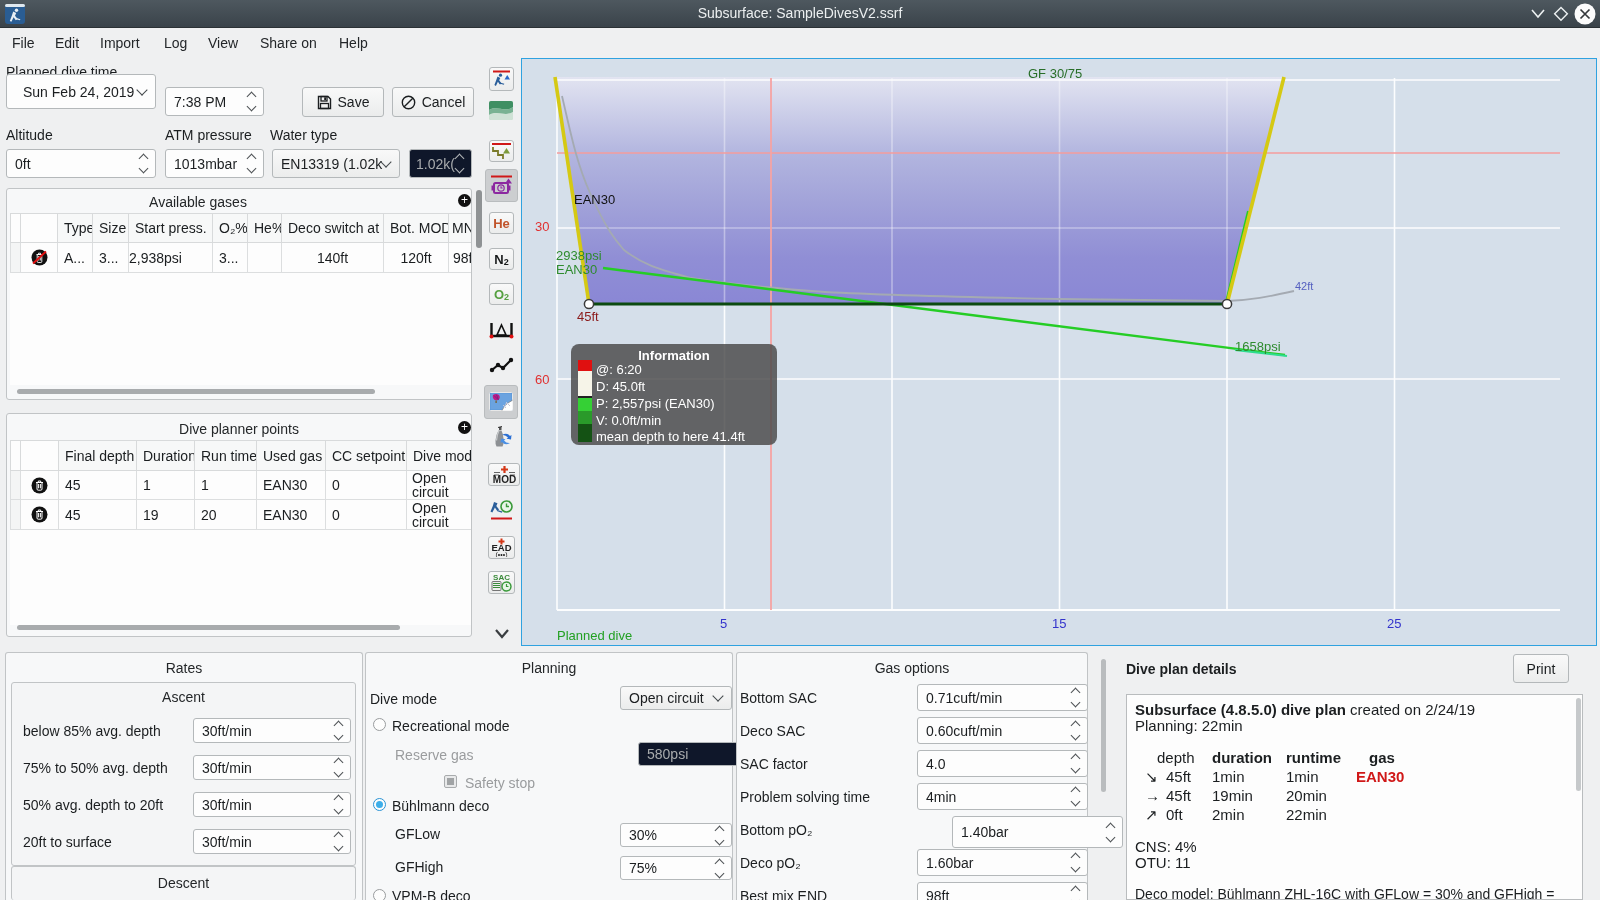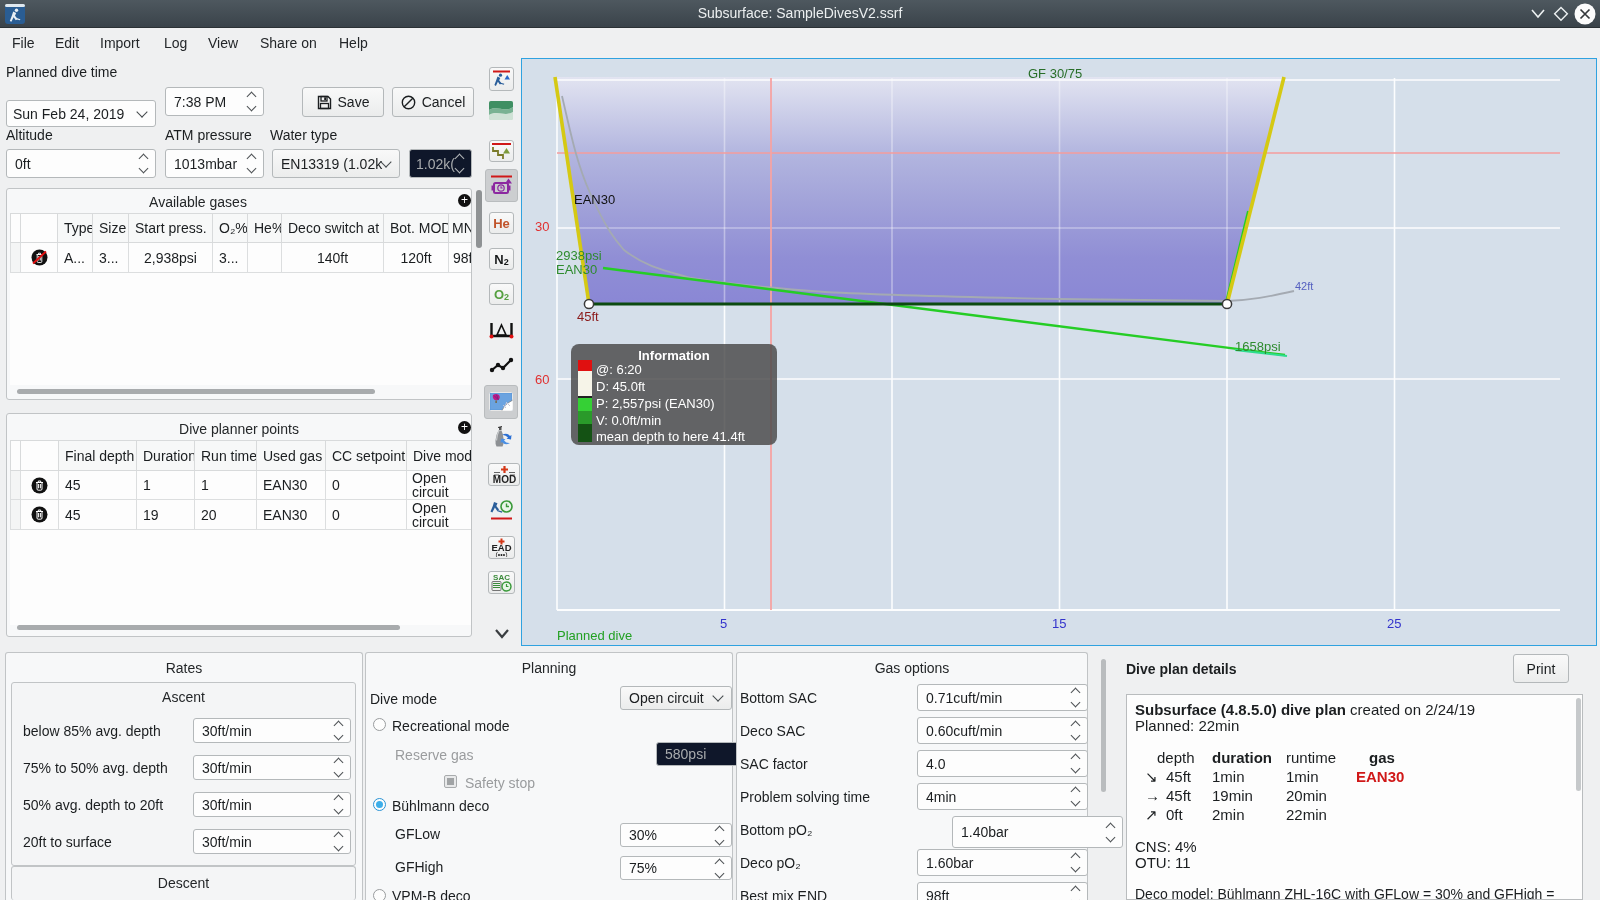--- a/index.html
+++ b/index.html
@@ -60,21 +60,21 @@
  <span class="menu" style="left:12px">File</span>
  <span class="menu" style="left:55px">Edit</span>
  <span class="menu" style="left:100px">Import</span>
  <span class="menu" style="left:164px">Log</span>
  <span class="menu" style="left:208px">View</span>
  <span class="menu" style="left:260px">Share on</span>
  <span class="menu" style="left:339px">Help</span>
 </div>
 
 <div class="lbl" style="left:6px;top:64px">Planned dive time</div>
-<div class="widget" style="left:6px;top:100px;width:150px;height:27px;padding-left:6px">Sun Feb 24, 2019<div class="combochev"></div></div>
+<div class="widget" style="left:6px;top:74px;width:150px;height:35px;padding-left:16px">Sun Feb 24, 2019<div class="combochev"></div></div>
 <div class="widget" style="left:165px;top:87px;width:99px;height:29px">7:38 PM<div class="spinner">
       <div class="chevU"></div>
       <div class="chevD"></div>
     </div></div>
 <div class="btn" style="left:302px;top:87px;width:82px;height:30px"><svg width="15" height="15" viewBox="0 0 15 15" style="margin-right:6px">
       <path d="M1.5 1.5 h9.5 l2.5 2.5 v9.5 h-12 z" fill="none" stroke="#1b1e20" stroke-width="1.4"></path>
       <rect x="4" y="1.5" width="6" height="4.5" fill="none" stroke="#1b1e20" stroke-width="1.3"></rect>
       <rect x="7.2" y="2.3" width="1.8" height="2.8" fill="#1b1e20"></rect>
       <rect x="3.5" y="8.5" width="8" height="5" fill="none" stroke="#1b1e20" stroke-width="1.3"></rect>
     </svg>Save</div>
@@ -133,21 +133,21 @@
           <td style="background:#f4f5f5"></td>
           <td style="text-align:center;padding:0">
 <svg width="17" height="17" viewBox="0 0 17 17" style="vertical-align:middle">
               <circle cx="8.5" cy="8.5" r="8" fill="#111"></circle>
               <path d="M5.5 5.5 h6 M6.2 5.5 v7 q0 1 1 1 h2.6 q1 0 1-1 v-7 M7.7 7 v4.5 M9.3 7 v4.5 M7.5 4.2 h2 v1.3 h-2z" stroke="#fff" stroke-width="0.9" fill="none"></path>
               <path d="M2 14.5 L15 2.5" stroke="#e01010" stroke-width="2"></path>
             </svg>
 </td>
           <td>A...</td>
           <td>3...</td>
-          <td style="text-align:center;padding:0">2,938psi</td>
+          <td style="padding:0">2,938psi</td>
           <td>3...</td>
           <td></td>
           <td style="text-align:center;padding:0">140ft</td>
           <td style="text-align:center;padding:0">120ft</td>
           <td style="padding-left:4px">98ft</td>
         </tr>
 </tbody>
     </table>
 </div>
 <div class="hscroll" style="left:17px;top:389px;width:358px"></div>
@@ -446,21 +446,21 @@
 <div class="panel" style="left:11px;top:866px;width:345px;height:34px;background:#f4f5f6;border-bottom:none"></div>
 <div class="ptitle" style="left:11px;top:875px;width:345px">Descent</div>
 
 <div class="panel" style="left:365px;top:652px;width:368px;height:248px;border-radius:3px 3px 0 0;border-bottom:none"></div>
 <div class="ptitle" style="left:365px;top:660px;width:368px">Planning</div>
 <div class="lbl" style="left:370px;top:691px">Dive mode</div>
 <div class="btn" style="left:620px;top:686px;width:112px;height:24px;justify-content:flex-start;padding-left:8px">Open circuit<div class="combochev"></div></div>
 <div class="abs" style="left:373px;top:718px;width:13px;height:13px;border:1px solid #999c9e;border-radius:50%;background:#fdfdfd"></div>
 <div class="lbl" style="left:392px;top:718px">Recreational mode</div>
 <div class="glbl" style="left:395px;top:747px">Reserve gas</div>
-<div class="widget dis" style="left:656px;top:742px;width:116px;height:24px">580psi<div class="spinner chevDis">
+<div class="widget dis" style="left:638px;top:742px;width:116px;height:24px">580psi<div class="spinner chevDis">
       <div class="chevU"></div>
       <div class="chevD"></div>
     </div></div>
 <div class="abs" style="left:444px;top:775px;width:13px;height:13px;border:1px solid #a8abad;border-radius:2px;background:#e8e9ea">
     <div class="abs" style="left:2px;top:2px;width:7px;height:7px;background:#a0a3a5"></div>
   </div>
 <div class="glbl" style="left:465px;top:775px">Safety stop</div>
 <div class="abs" style="left:373px;top:798px;width:13px;height:13px;border:1px solid #2a93d5;border-radius:50%;background:#fdfdfd">
     <div class="abs" style="left:2px;top:2px;width:7px;height:7px;background:#3daee9;border-radius:50%"></div>
   </div>
@@ -515,24 +515,24 @@
       <div class="chevU"></div>
       <div class="chevD"></div>
     </div></div>
 
 <div class="vscroll" style="left:1101px;top:659px;height:133px;width:5px"></div>
 
 <div class="lbl" style="left:1126px;top:661px;font-size:14px;font-weight:bold">Dive plan details</div>
 <div class="btn" style="left:1513px;top:654px;width:56px;height:29px">Print</div>
 <div class="abs" style="left:1126px;top:694px;width:457px;height:206px;background:#fdfdfd;border:1px solid #b9bcbe;font-size:15px;overflow:hidden">
  <div class="abs" style="left:8px;top:6px"><b>Subsurface (4.8.5.0) dive plan</b> created on 2/24/19</div>
- <div class="abs" style="left:8px;top:22px">Planned: 22min</div>
+ <div class="abs" style="left:8px;top:22px">Planning: 22min</div>
  <div class="abs" style="left:30px;top:54px;font-weight:normal">depth</div>
  <div class="abs" style="left:85px;top:54px;font-weight:bold">duration</div>
- <div class="abs" style="left:159px;top:54px;font-weight:normal">runtime</div>
+ <div class="abs" style="left:159px;top:54px;font-weight:bold">runtime</div>
  <div class="abs" style="left:242px;top:54px;font-weight:bold">gas</div>
  <div class="abs" style="left:18px;top:73px">↘</div>
     <div class="abs" style="left:39px;top:73px">45ft</div>
     <div class="abs" style="left:85px;top:73px">1min</div>
     <div class="abs" style="left:159px;top:73px">1min</div>
     <div class="abs" style="left:229px;top:73px;color:#d01818;font-weight:bold">EAN30</div>
  <div class="abs" style="left:18px;top:92px">→</div>
     <div class="abs" style="left:39px;top:92px">45ft</div>
     <div class="abs" style="left:85px;top:92px">19min</div>
     <div class="abs" style="left:159px;top:92px">20min</div>

